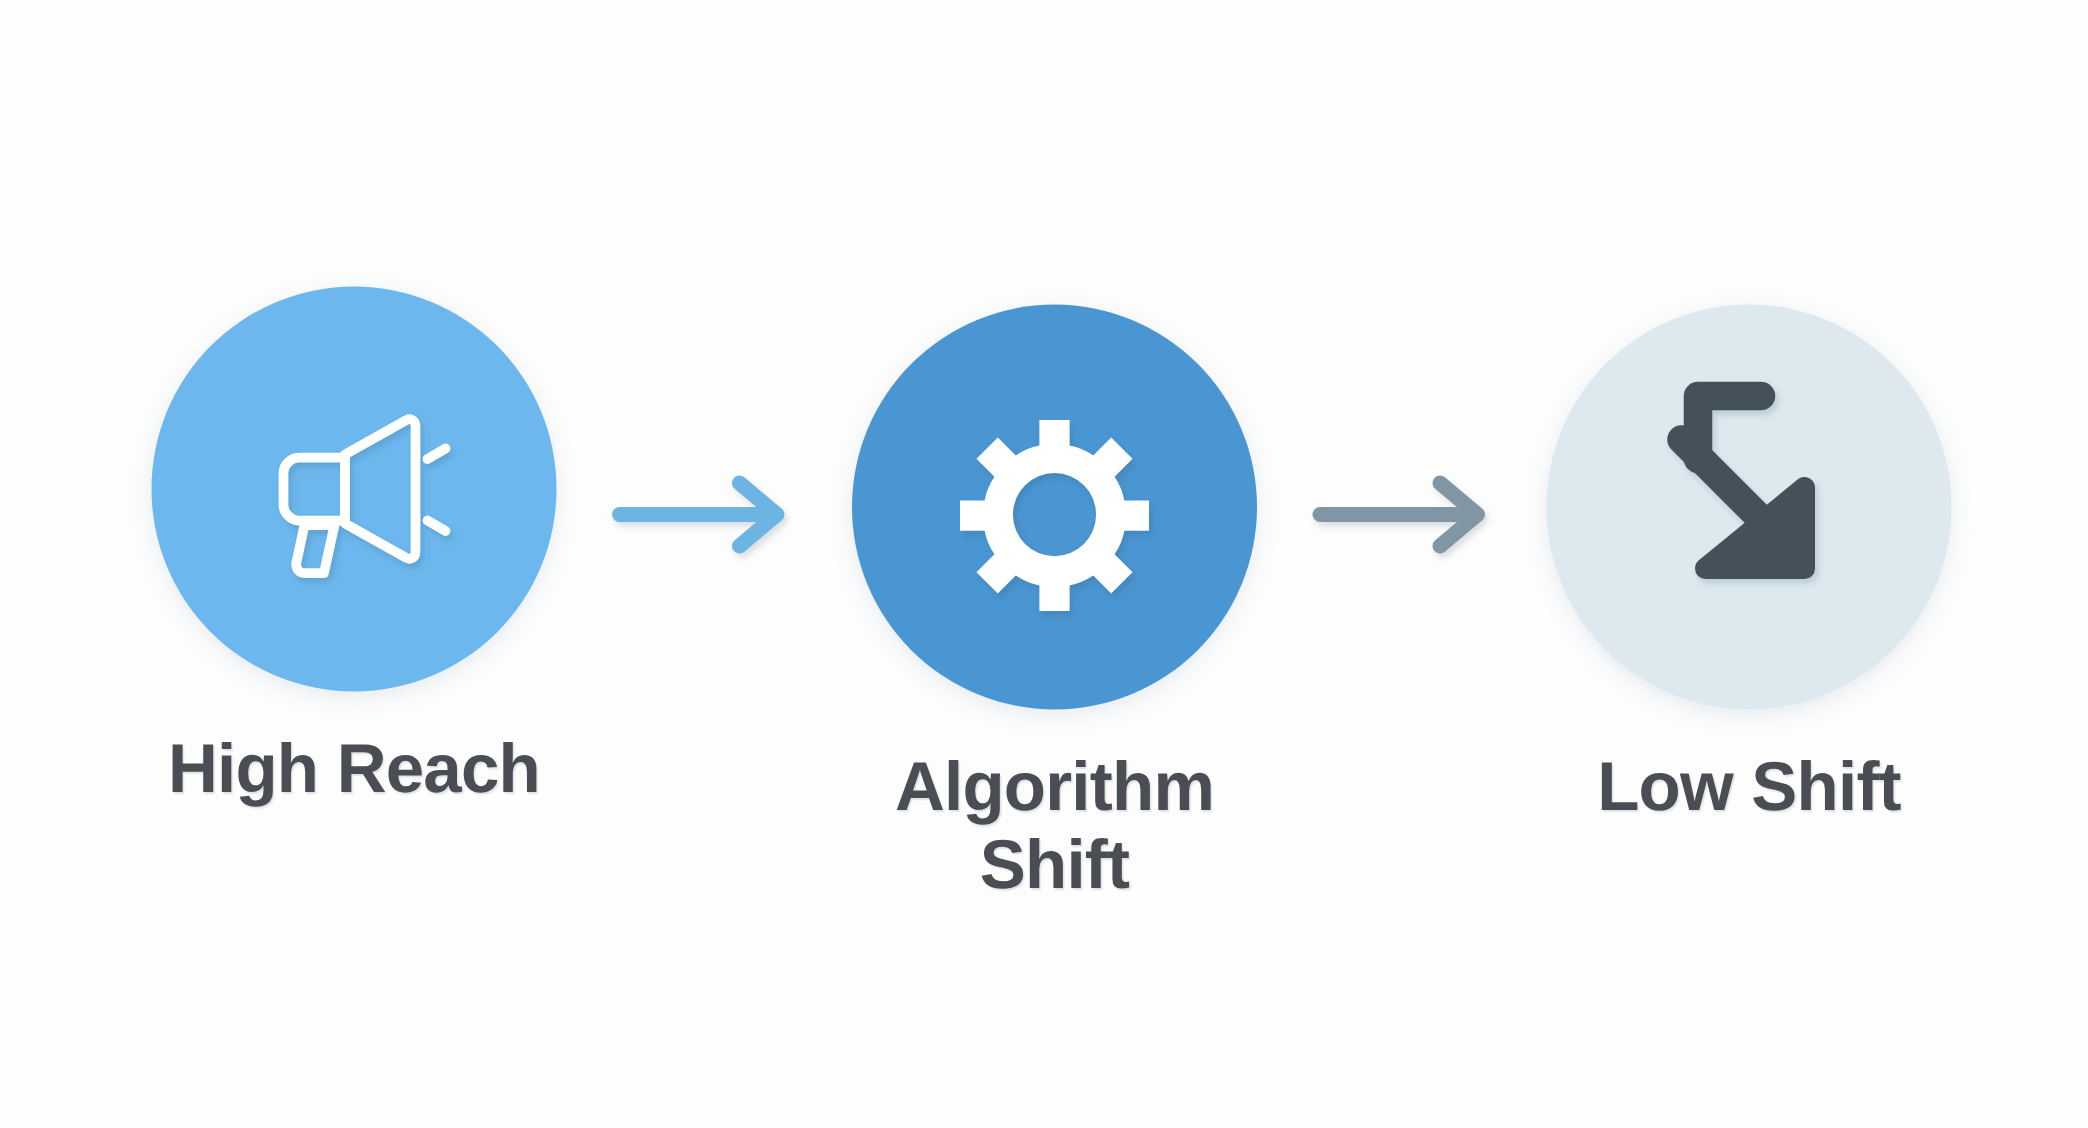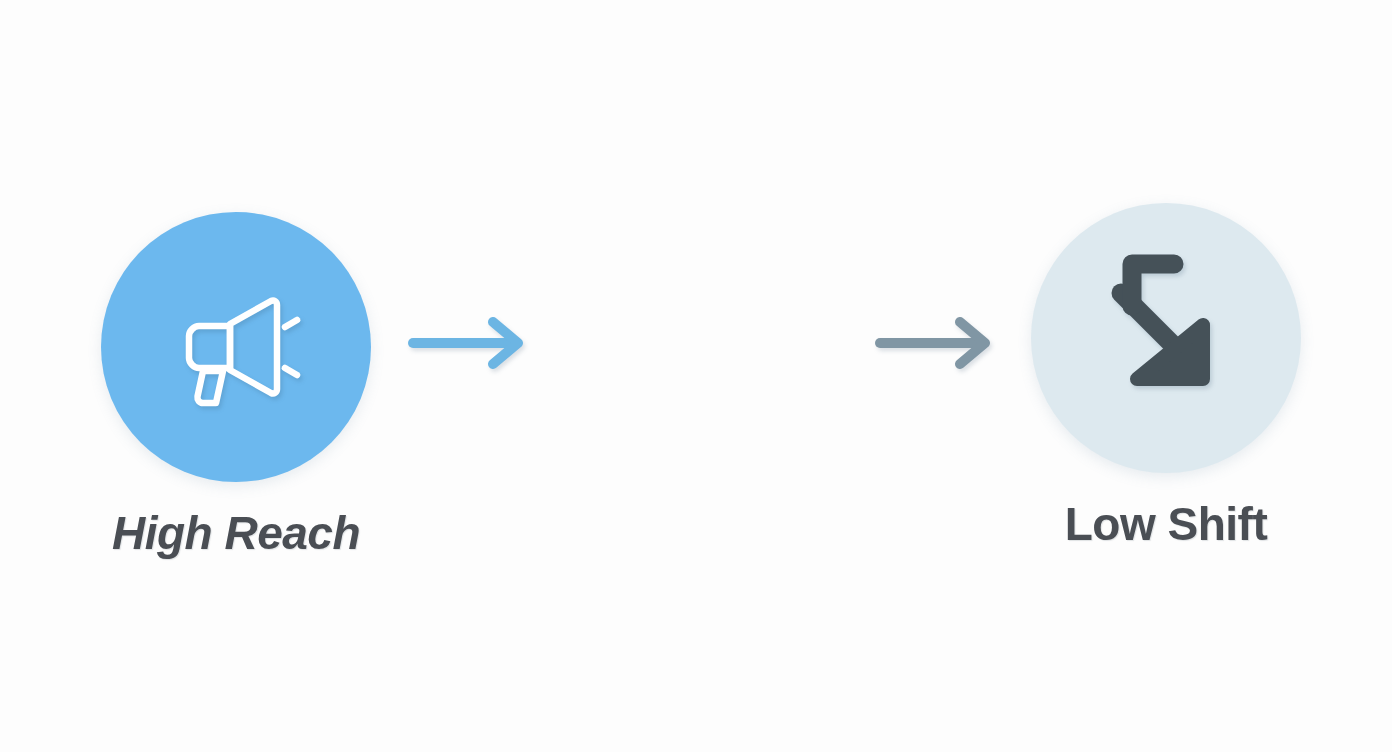--- a/index.html
+++ b/index.html
@@ -51,21 +51,21 @@
     font-size: 46px;
     font-weight: bold;
     line-height: 1.12;
     letter-spacing: -0.5px;
     color: #4a4e54;
     white-space: pre-line;
     text-shadow: 1px 1px 1px rgba(120,130,140,0.22);
   }
 
   
-  #stage-1 { left: 86px;   top: 212px; font-style: italic; }
+  #stage-1 { left: 86px;   top: 191px; }
   #stage-2 { left: 553px;  top: 203px; }
   #stage-3 { left: 1016px; top: 203px; }
 
   
   .connector {
     position: absolute;
     top: 315px;
     width: 130px;
     height: 56px;
   }
@@ -101,20 +101,48 @@
     <div class="stage-label" style="color: rgb(74, 78, 84);">High Reach</div>
   </div>
 
   <div class="connector" id="connector-1">
     <svg width="130" height="56" viewBox="0 0 130 56" fill="none">
       <line x1="8" y1="28" x2="103" y2="28" stroke="#6cb5e3" stroke-width="10" stroke-linecap="round"></line>
       <polyline points="88,7 113,28 88,49" stroke="#6cb5e3" stroke-width="10" stroke-linecap="round" stroke-linejoin="round" fill="none"></polyline>
     </svg>
   </div>
 
+  <div class="stage" id="stage-2">
+    <div class="stage-circle" id="circle-2" style="background: rgb(74, 150, 210);">
+      <span>
+        <svg width="126" height="126" viewBox="0 0 100 100" fill="none">
+          <path fill="#ffffff" fill-rule="evenodd" d="
+            M42 4 L58 4 L58 17.5
+            A34 34 0 0 1 70.5 22.7
+            L80 13.2 L91.3 24.5 L81.8 34
+            A34 34 0 0 1 87 46.5
+            L100 46.5 L100 62.5 L87 62.5
+            A34 34 0 0 1 81.8 75
+            L91.3 84.5 L80 95.8 L70.5 86.3
+            A34 34 0 0 1 58 91.5
+            L58 105 L42 105 L42 91.5
+            A34 34 0 0 1 29.5 86.3
+            L20 95.8 L8.7 84.5 L18.2 75
+            A34 34 0 0 1 13 62.5
+            L0 62.5 L0 46.5 L13 46.5
+            A34 34 0 0 1 18.2 34
+            L8.7 24.5 L20 13.2 L29.5 22.7
+            A34 34 0 0 1 42 17.5 Z
+            M50 32 A22 22 0 1 0 50 76 A22 22 0 1 0 50 32 Z"></path>
+        </svg>
+      </span>
+    </div>
+    <div class="stage-label" style="color: rgb(74, 78, 84);">Algorithm
+Shift</div>
+  </div>
 
   <div class="connector" id="connector-2">
     <svg width="130" height="56" viewBox="0 0 130 56" fill="none">
       <line x1="8" y1="28" x2="103" y2="28" stroke="#8096a4" stroke-width="10" stroke-linecap="round"></line>
       <polyline points="88,7 113,28 88,49" stroke="#8096a4" stroke-width="10" stroke-linecap="round" stroke-linejoin="round" fill="none"></polyline>
     </svg>
   </div>
 
   <div class="stage" id="stage-3">
     <div class="stage-circle" id="circle-3" style="background: rgb(221, 233, 239);">

